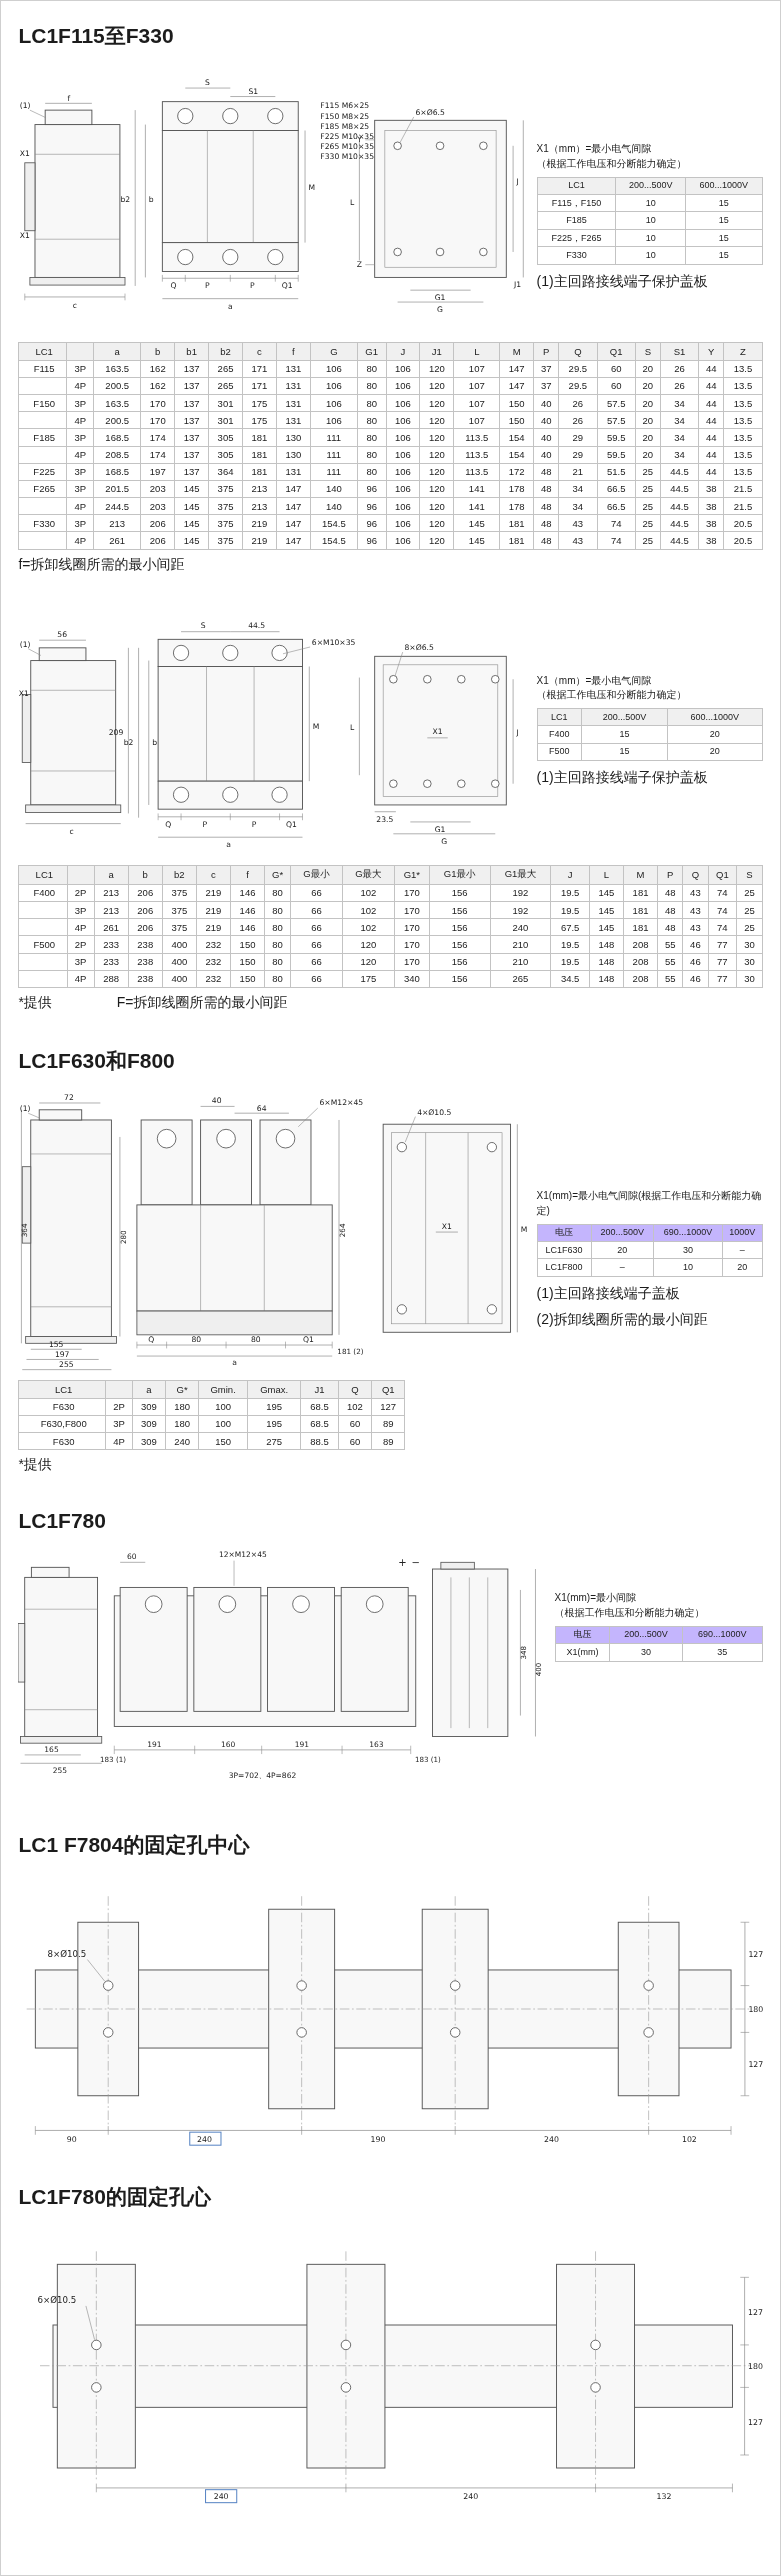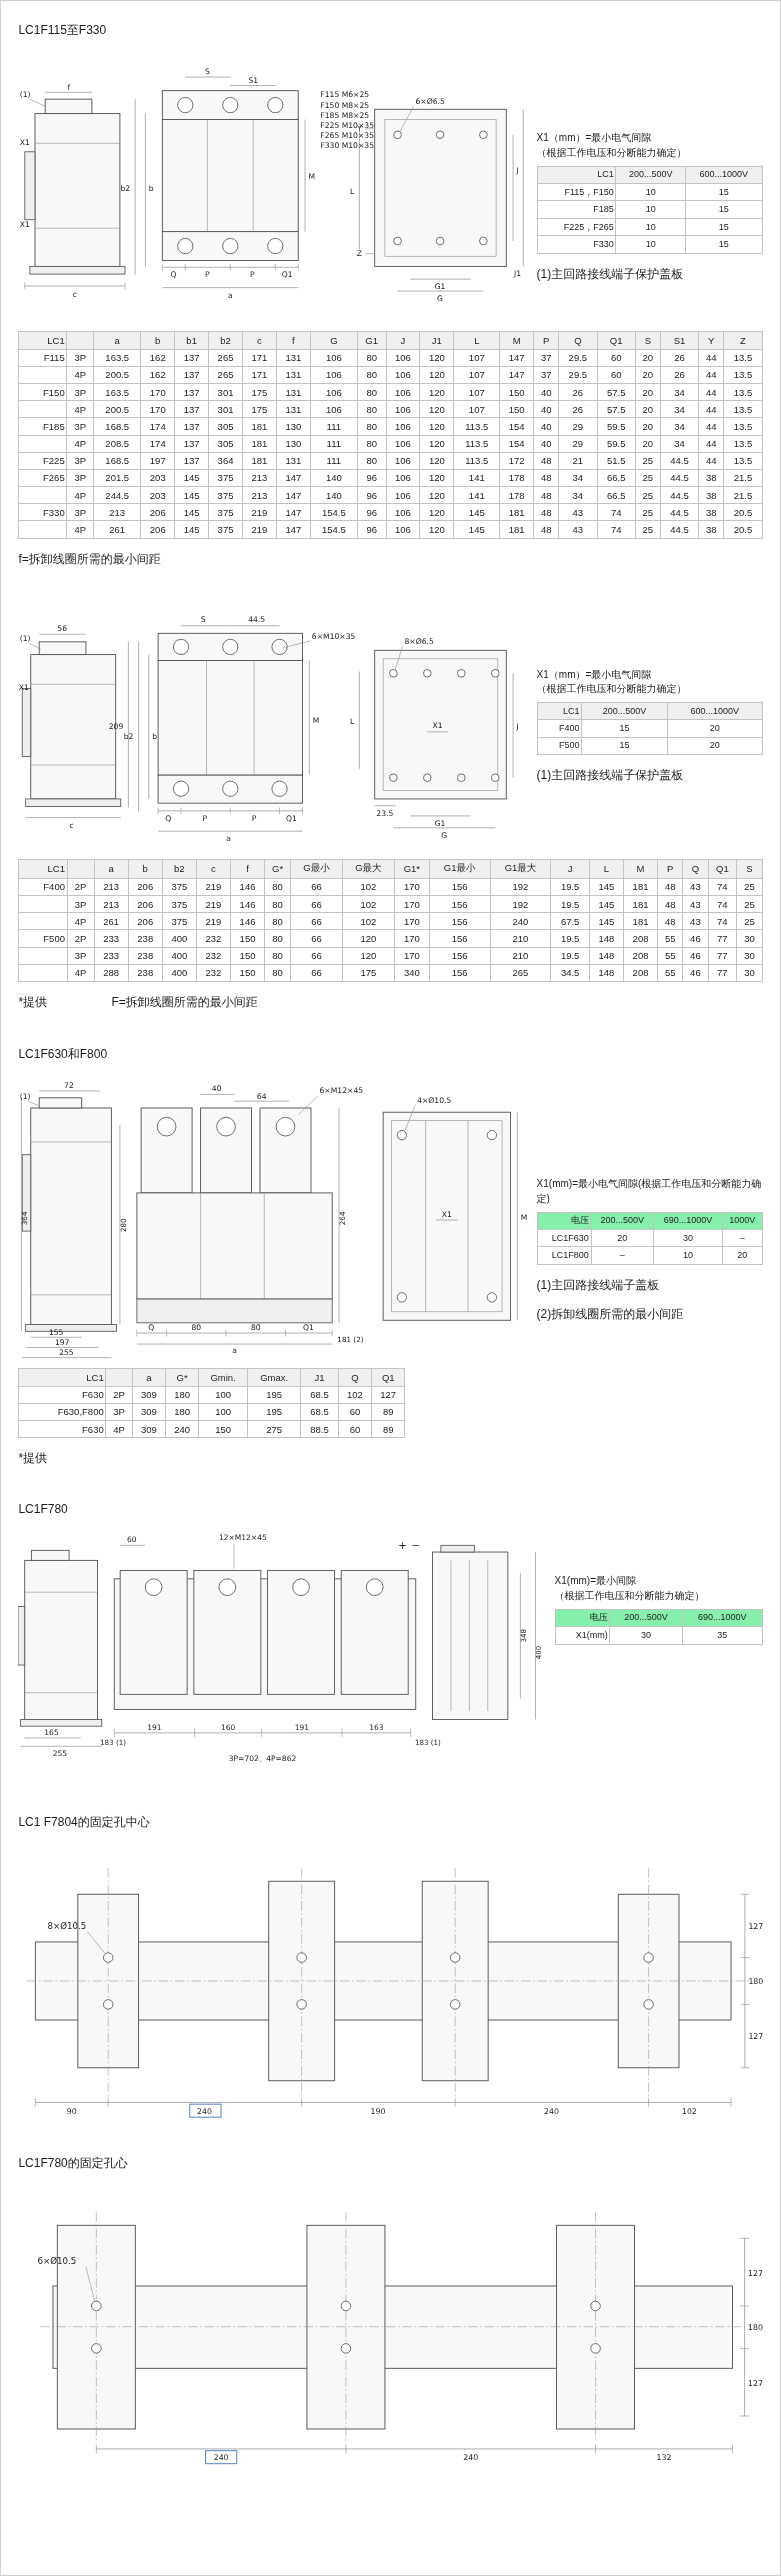--- a/index.html
+++ b/index.html
@@ -1,35 +1,35 @@
 <!DOCTYPE html>
 <html style="font-size:14px"><head>
 <meta charset="utf-8">
 <style>
 *{box-sizing:border-box;margin:0;padding:0}
 html,body{background:#ececec}
 body{font-family:"Liberation Sans","DejaVu Sans",sans-serif;color:#1c1c1c}
 .page{width:781px;min-height:2576px;margin:0 auto;background:#fff;border:0.9px solid #cfcfcf;padding:21px 17.4px 26px}
 .sec{margin-bottom:35px}
-.sec-title{font-size:12px;font-weight:normal;margin:0 0 10.4px}
+.sec-title{font-size:21px;font-weight:bold;margin:0 0 10.4px}
 .draw-row{display:flex;align-items:flex-start;gap:8.7px}
 .x1-block{flex:0 0 auto;font-size:10px;line-height:1.45}
 .x1-block .x1-sub{margin-bottom:5.2px}
 .x1-block table{margin-bottom:5.2px}
 .w260{width:226px}.w240{width:208px}
 .pt95{padding-top:82px}.pt75{padding-top:65px}.pt120{padding-top:104px}.pt55{padding-top:48px}
 table.dt{border-collapse:collapse;width:100%;font-size:9.5px;color:#222}
 table.dt th,table.dt td{border:0.9px solid #c3c3c3;padding:2.6px 1.7px;text-align:center;font-weight:normal;white-space:nowrap}
 table.dt thead th{background:#f0f0f0}
-table.dt td:first-child,table.dt th:first-child{text-align:right;padding-left:4.3px}
+table.dt td:first-child,table.dt th:first-child{text-align:center;padding-left:4.3px}
 .x1-block table.dt{font-size:9px}
 .x1-block table.dt th,.x1-block table.dt td{white-space:normal;padding:1.7px 1.7px}
-.x1-blue table.dt thead th{background:#86efac}
+.x1-blue table.dt thead th{background:#c4b5fd}
 .half{width:52%}
-.fnote{font-size:12px;margin-top:12px}
+.fnote{font-size:14px;margin-top:6px}
 .fnote span{display:inline-block;margin-right:61px}
 svg{display:block}
 svg text{font-family:"DejaVu Sans","Liberation Sans",sans-serif;font-size:10px;fill:#222}
 .t9{font-size:9px}.t85{font-size:8.5px}.t11{font-size:12px}
 .mid{text-anchor:middle}.end{text-anchor:end}
 .pt{fill:#f8f8f8;stroke:#555;stroke-width:1.1}
 .pt2{fill:#efefef;stroke:#555;stroke-width:1}
 .thin{stroke:#8a8a8a;stroke-width:.7;fill:none}
 .dim{stroke:#8a8a8a;stroke-width:.8;fill:none}
 .cl{stroke:#999;stroke-width:.7;fill:none;stroke-dasharray:11 3 2 3}

